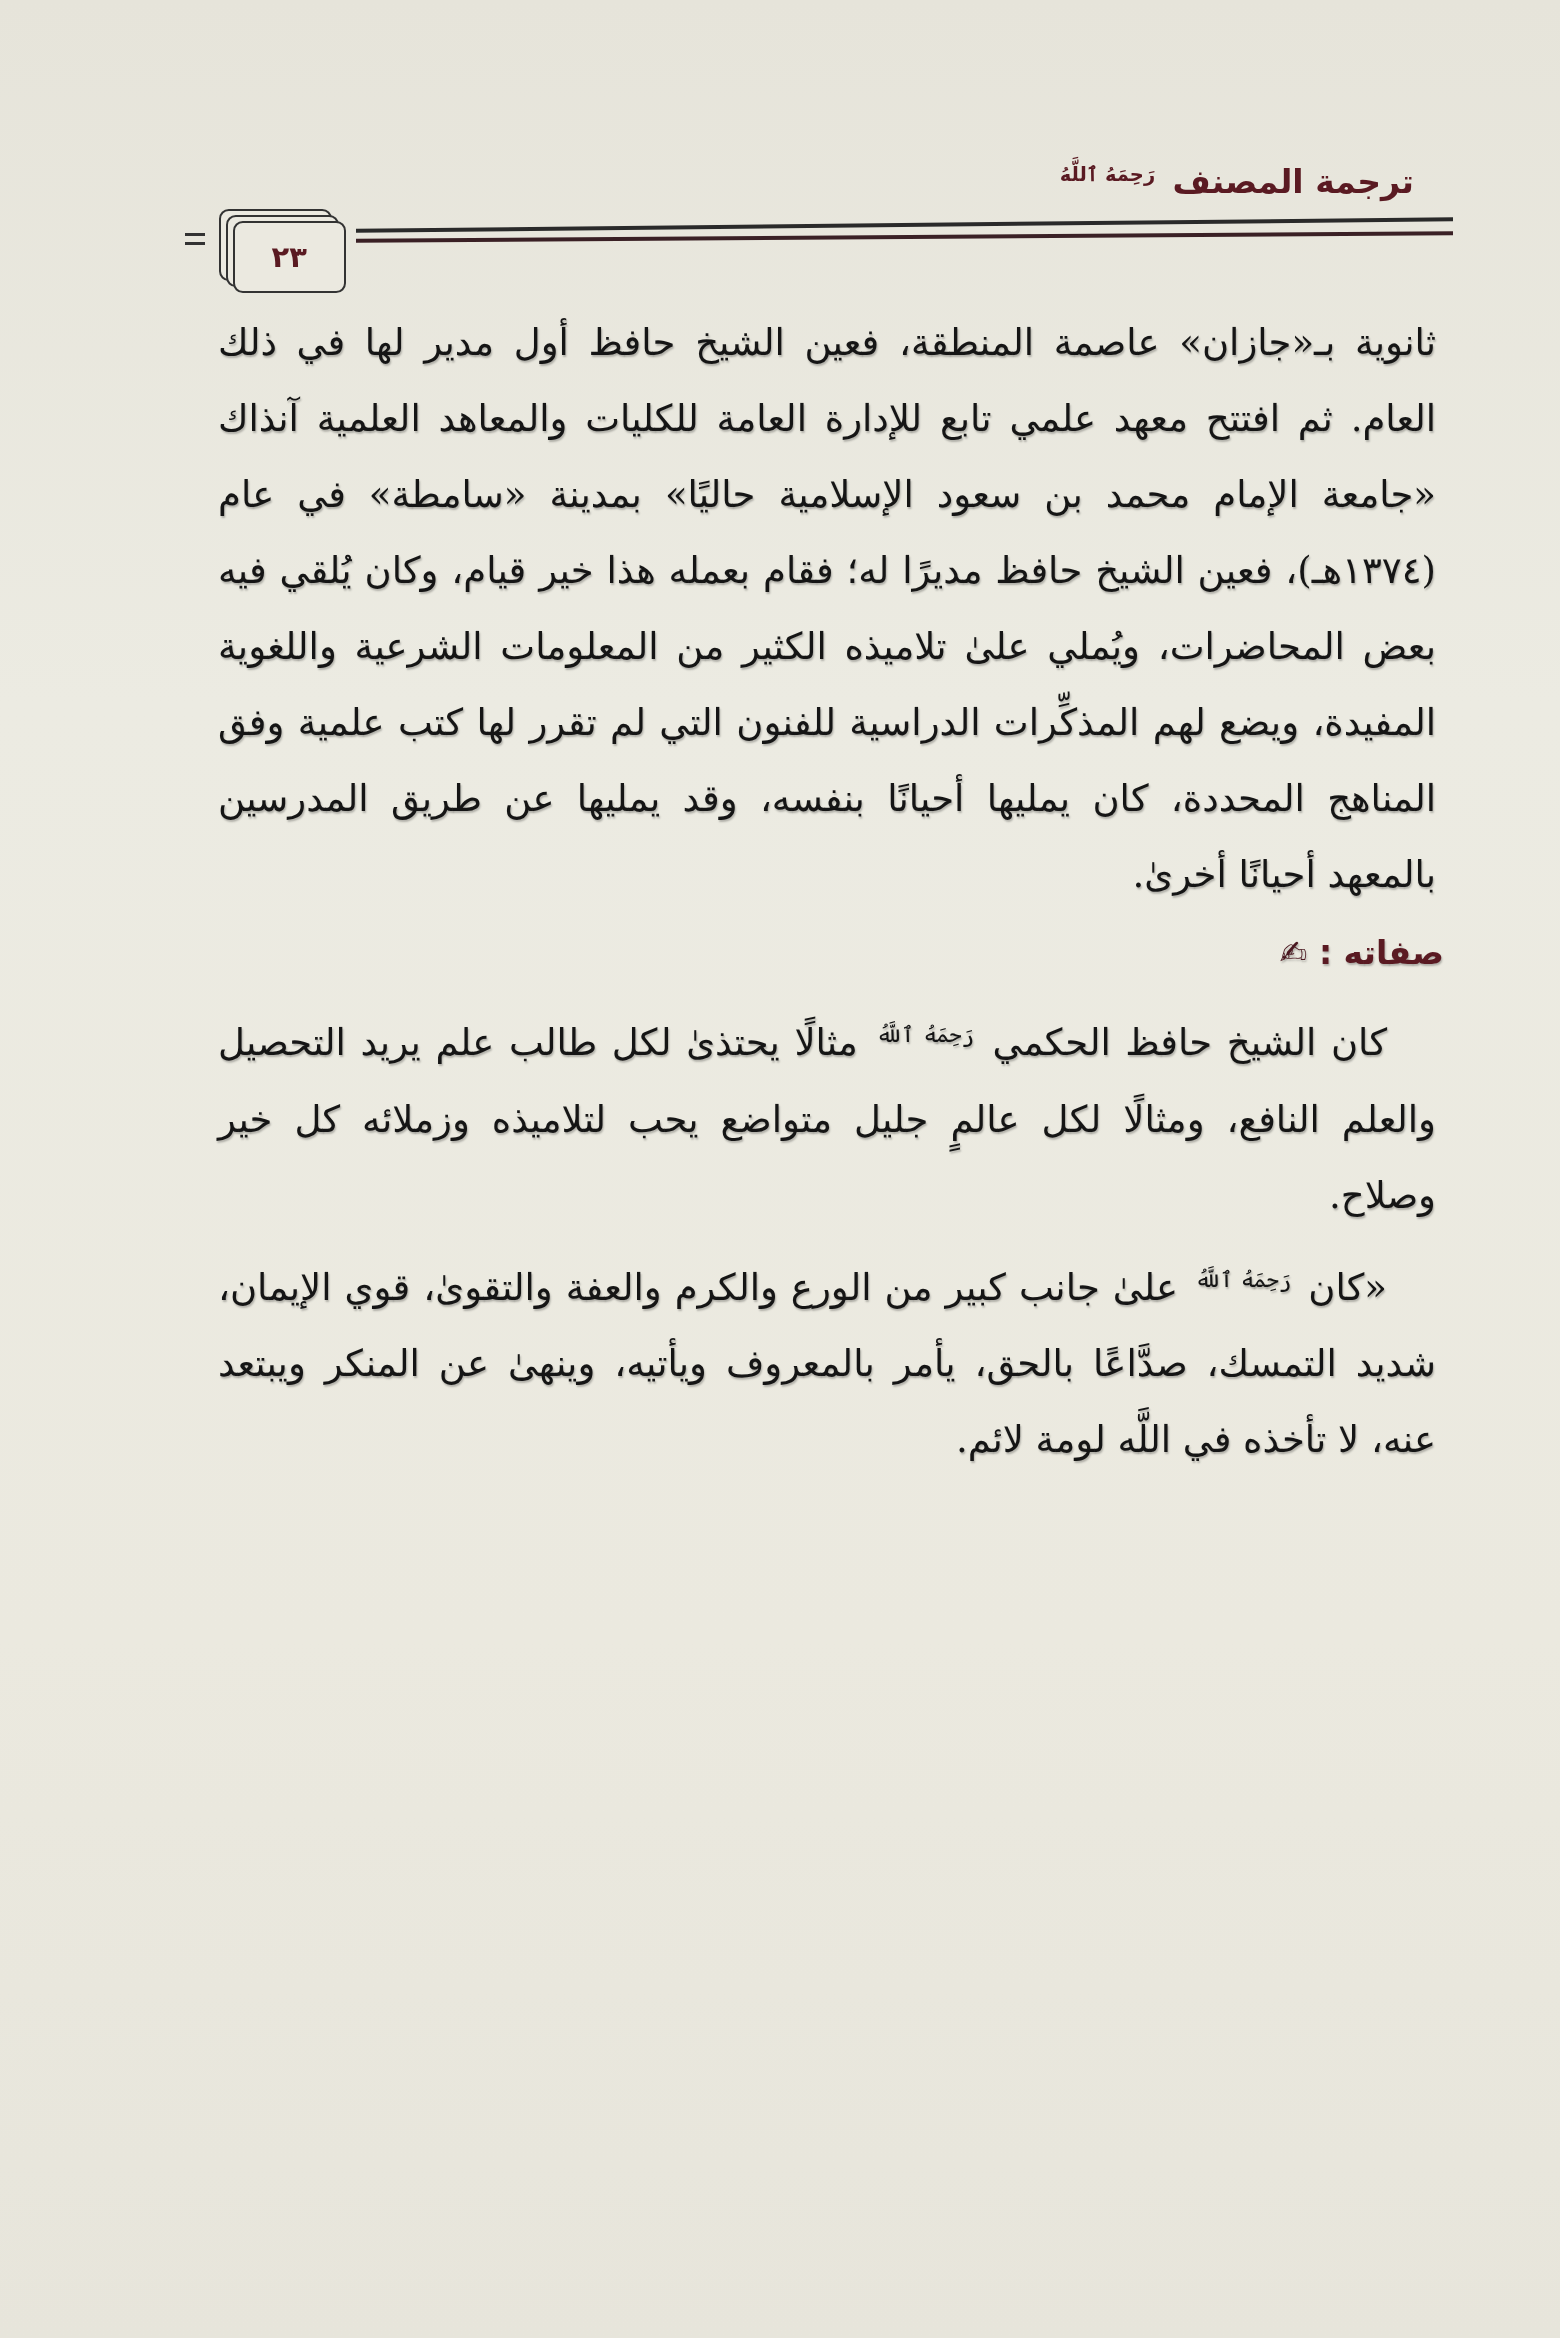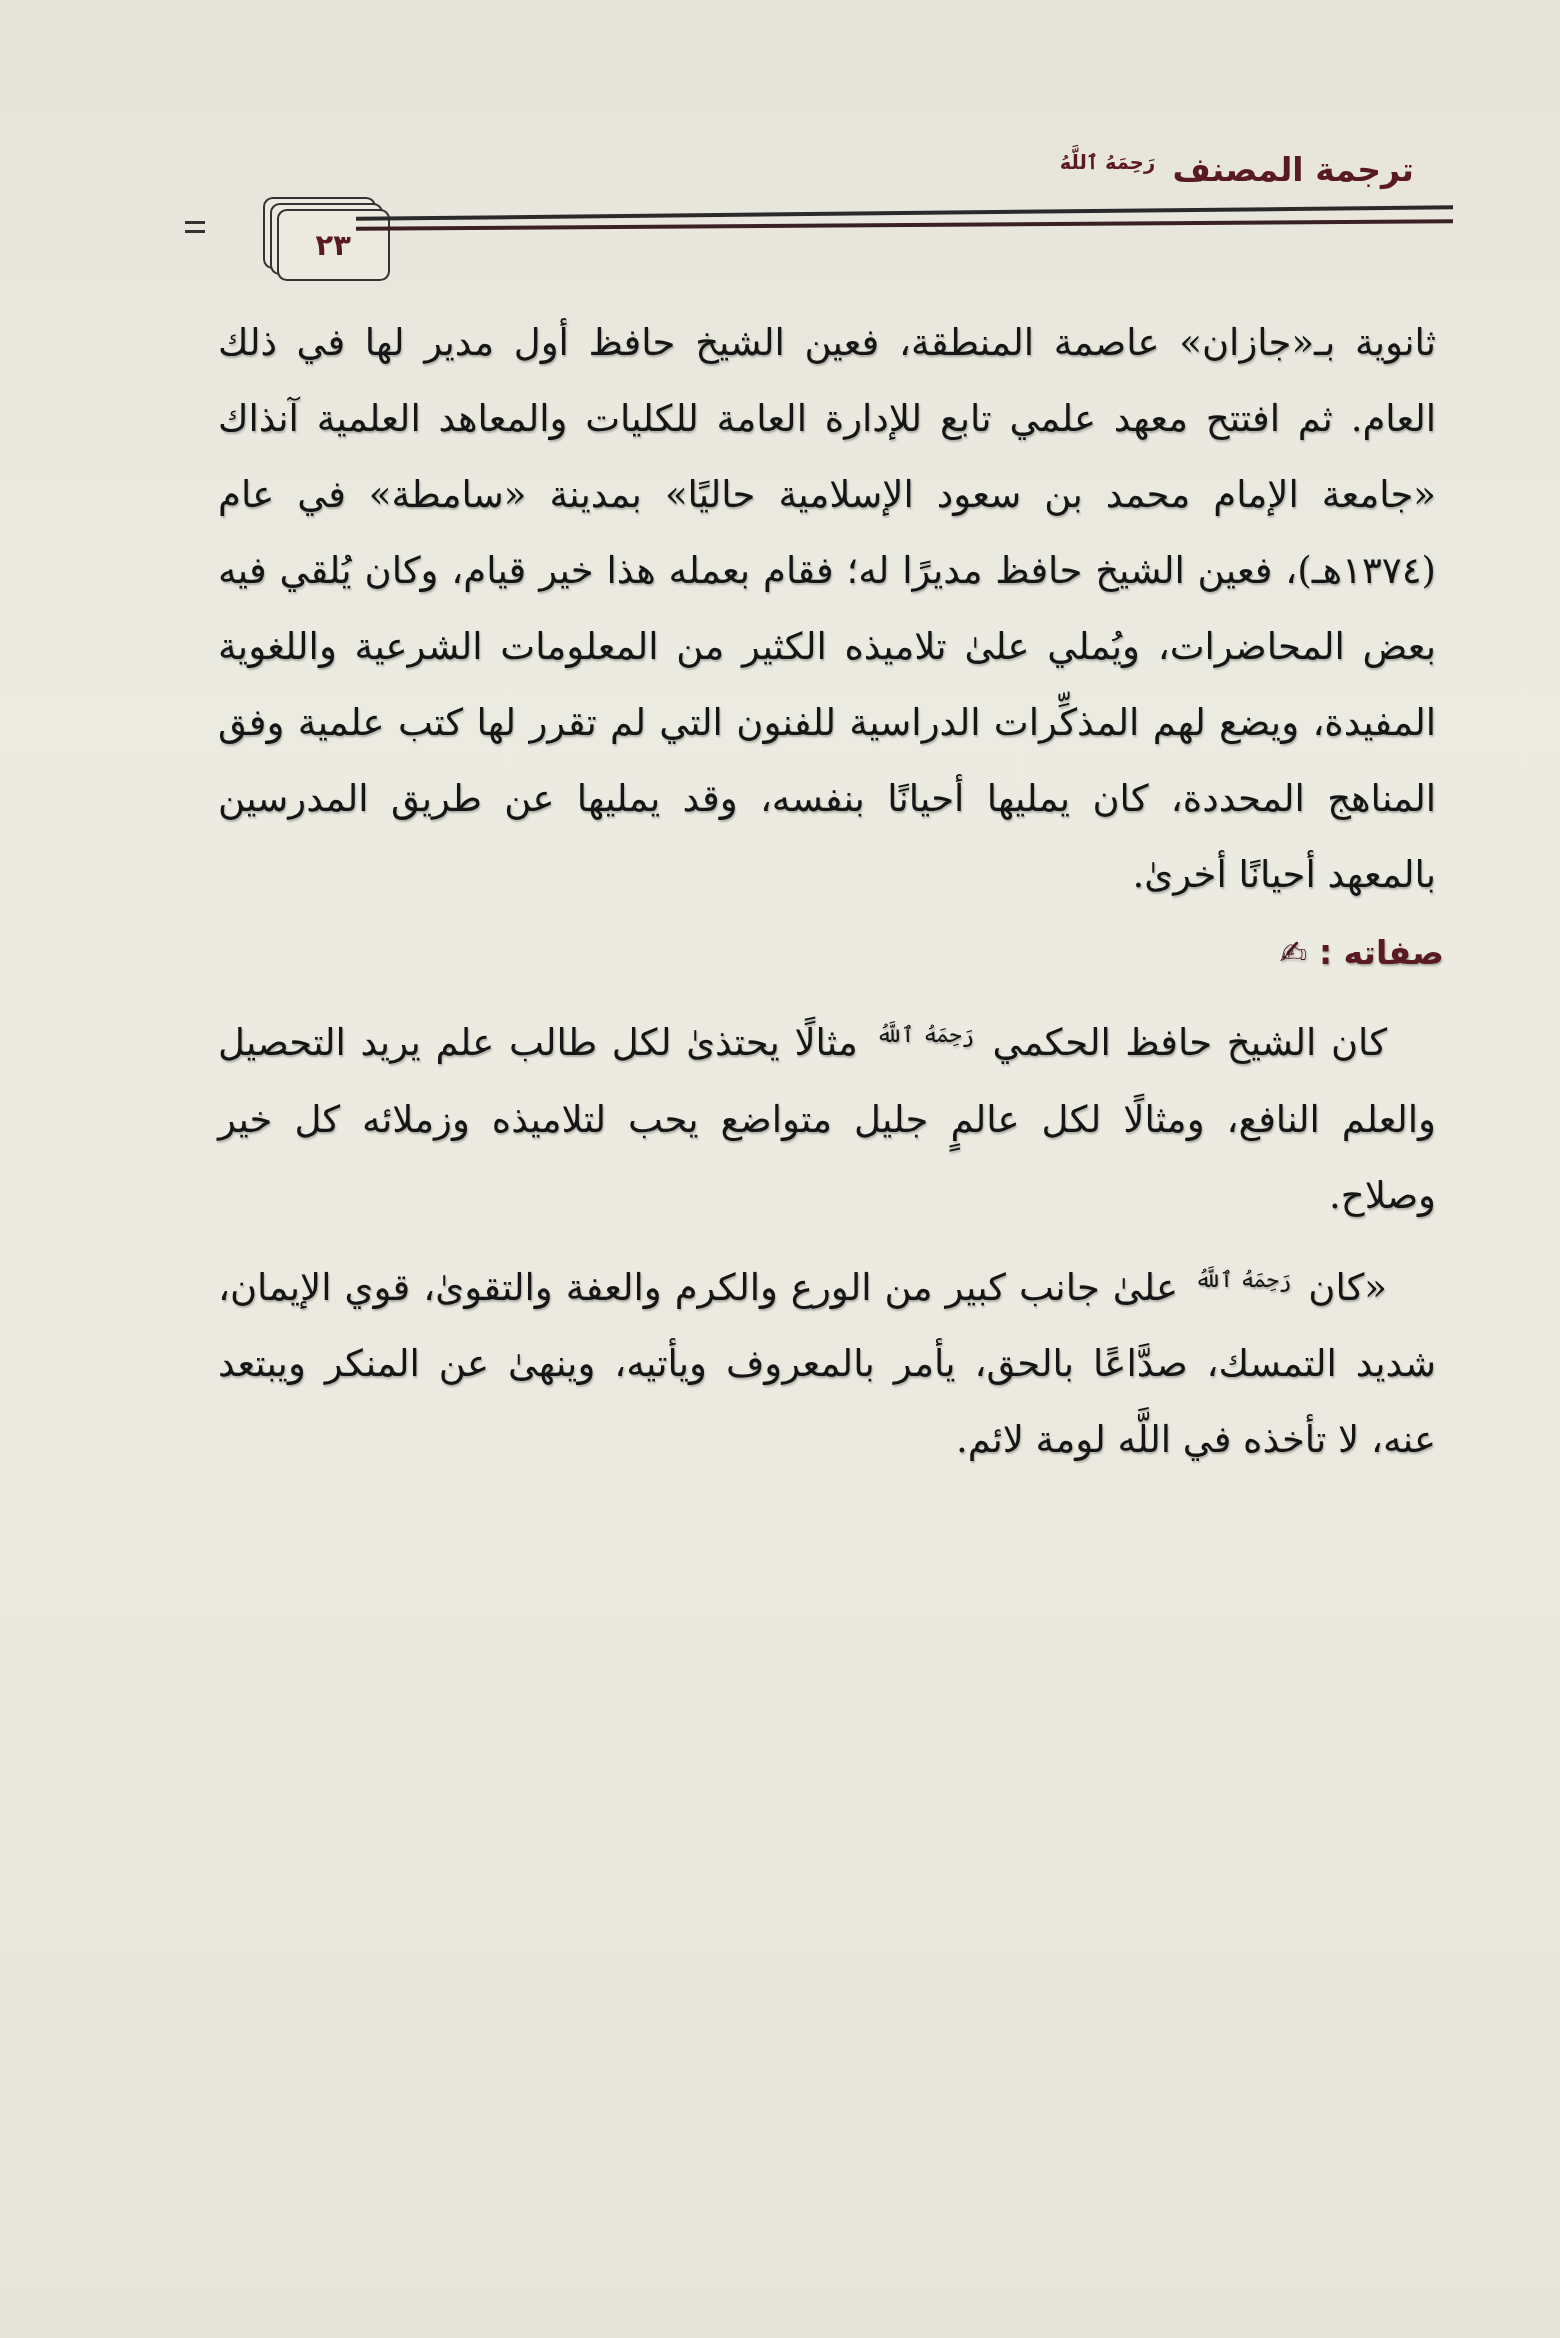--- a/index.html
+++ b/index.html
@@ -4,33 +4,33 @@
   <style>
     html, body { margin:0; padding:0; }
     body {
       width:1560px; height:2339px; overflow:hidden;
       background: linear-gradient(180deg, #e6e4da 0%, #ecebe2 30%, #ebe9df 70%, #e7e5db 100%);
       font-family: "DejaVu Sans", sans-serif;
       color:#151515;
       position:relative;
     }
     .page { position:absolute; left:0; top:0; width:1560px; height:2339px; }
-    .header { position:absolute; left:185px; top:140px; width:1268px; height:137px; }
+    .header { position:absolute; left:185px; top:152px; width:1268px; height:137px; }
     .running-title {
       position:absolute; right:39px; top:9.8px;
       direction:rtl; font-weight:bold; font-size:33px; color:#5a1a22;
       font-family: "DejaVu Sans", sans-serif;
     }
     .running-title .honorific { font-size:19.5px; vertical-align:super; margin-right:5.9px; }
     .rule { position:absolute; left:166px; right:0; height:3.9px; background:#2a2a2a; }
     .rule.r1 { top:71px; transform: skewY(-0.6deg); left:171px; }
     .rule.r2 { top:83px; transform: skewY(-0.4deg); left:171px; background:#3a2025; }
     .eq-mark { position:absolute; left:0; top:81px; width:19.5px; }
     .eq-mark span { display:block; height:2.9px; background:#333; margin-bottom:5.9px; }
-    .page-box-wrap { position:absolute; left:34px; top:57px; width:143px; height:78px;margin-left:44px; }
+    .page-box-wrap { position:absolute; left:34px; top:57px; width:143px; height:78px; }
     .page-box {
       position:absolute; width:109px; height:68px; border:2.9px solid #333; border-radius:9.8px;
       background:#ebe9e0;
     }
     .page-box.b1 { left:0; top:0; }
     .page-box.b2 { left:6.8px; top:5.9px; }
     .page-box.b3 { left:13.7px; top:11.7px; display:flex; align-items:center; justify-content:center; }
     .page-number { font-size:29px; font-weight:bold; color:#5a1a22; }
 
     .body-text {

